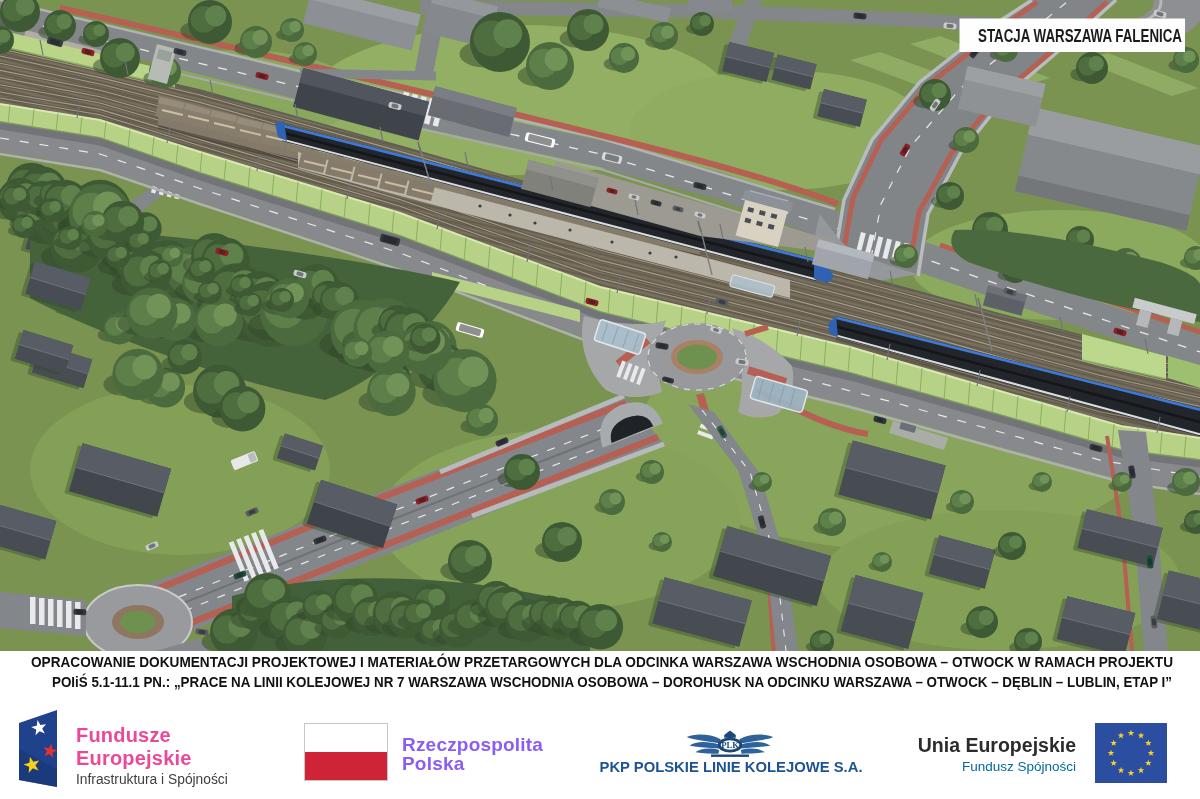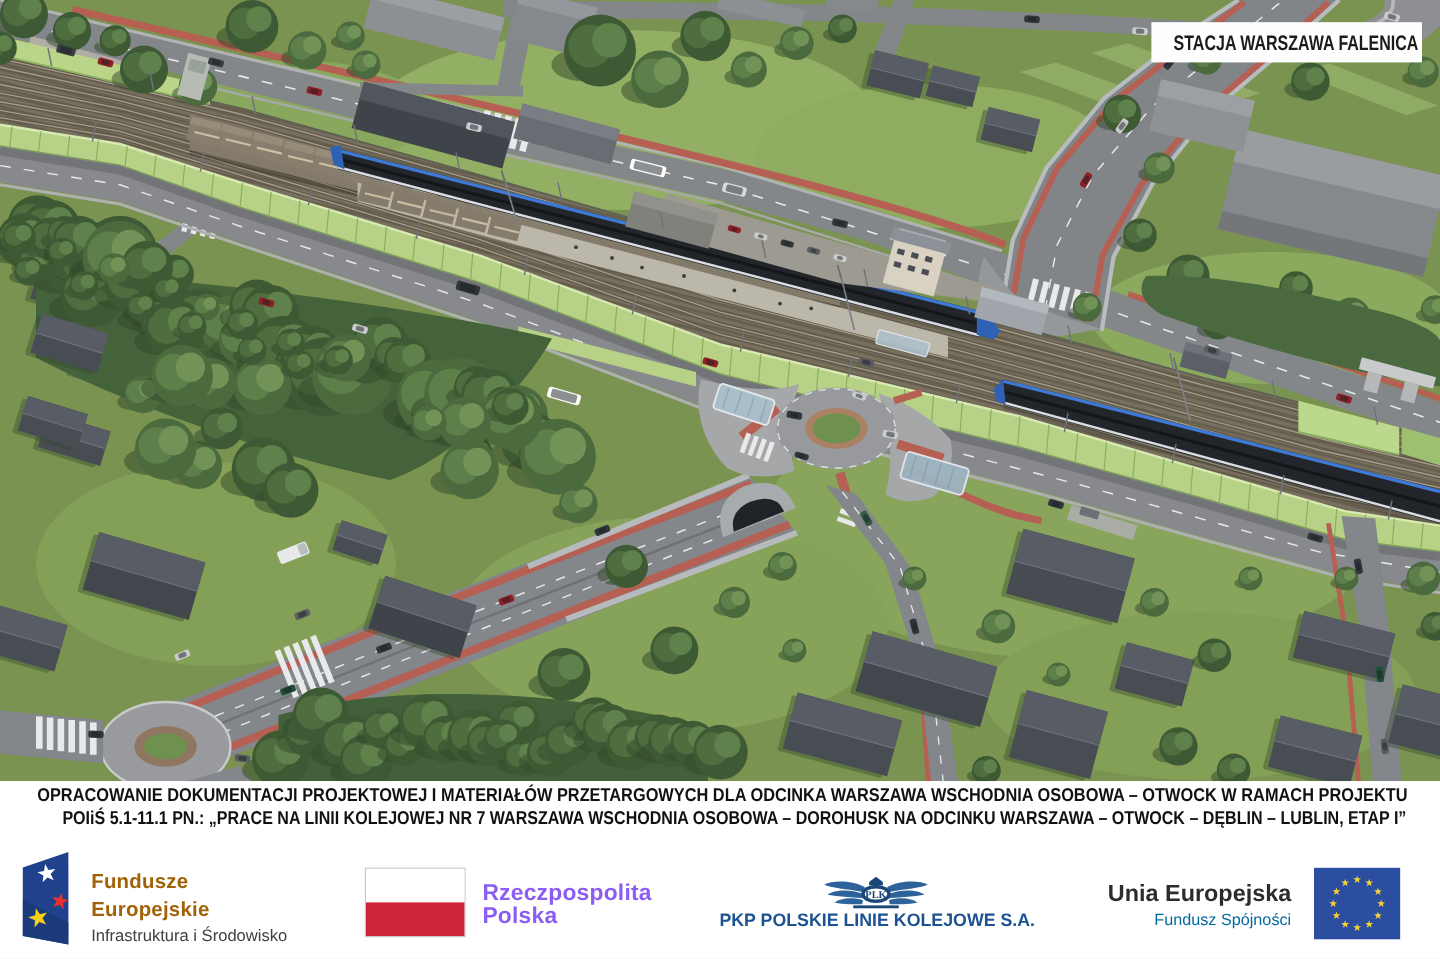--- a/index.html
+++ b/index.html
@@ -1,17 +1,17 @@
 <!DOCTYPE html>
 <html><head><meta charset="utf-8">
 <style>
 html,body{margin:0;padding:0;background:#fff;width:1200px;height:799px;overflow:hidden}
 body{font-family:"Liberation Sans",sans-serif;position:relative}
 div{white-space:nowrap}
-.t1{position:absolute;left:76px;top:724px;font-weight:bold;font-size:17px;line-height:22.5px;color:#a16207;letter-spacing:0.2px}
+.t1{position:absolute;left:76px;top:724px;font-weight:bold;font-size:20px;line-height:22.5px;color:#ec4899;letter-spacing:0.2px}
 .t2{position:absolute;left:76px;top:771.5px;font-size:13.8px;color:#3f3f41}
 .t3{position:absolute;left:402px;top:735px;font-weight:bold;font-size:19px;line-height:19px;color:#8b5cf6;letter-spacing:0.2px}
 .t4{position:absolute;right:124px;top:734px;font-weight:bold;font-size:19.5px;color:#2c2c2e}
 .t5{position:absolute;right:124px;top:759px;font-size:13.5px;color:#0369a1}
 </style></head>
 <body>
 
 <svg width="1200" height="651" viewBox="0 0 1200 651" style="position:absolute;left:0;top:0">
 <defs>
 <pattern id="ties" width="5" height="5" patternUnits="userSpaceOnUse" patternTransform="rotate(104)">
@@ -1719,21 +1719,21 @@
 
 <svg width="60" height="82" viewBox="0 0 60 82" style="position:absolute;left:17px;top:709px">
 
 <polygon points="2,14 40,1 40,78 2,71" fill="#20428c"></polygon>
 <polygon points="2,40 40,60 40,78 2,71" fill="#1a3774" fill-opacity="0.7"></polygon>
 <polygon points="20.6,11.1 23.4,16.1 29.1,15.2 25.2,19.4 27.8,24.6 22.6,22.2 18.5,26.2 19.2,20.5 14.1,17.9 19.7,16.8" fill="#ffffff"></polygon>
 <polygon points="34.6,34.7 35.2,40.0 40.5,41.2 35.6,43.5 36.1,48.9 32.4,44.9 27.4,47.0 30.0,42.3 26.5,38.2 31.8,39.3" fill="#e5322e"></polygon>
 <polygon points="12.9,47.8 16.3,52.8 22.2,51.5 18.4,56.2 21.5,61.5 15.8,59.3 11.8,63.9 12.1,57.8 6.5,55.4 12.4,53.8" fill="#f7d117"></polygon>
 </svg>
 <div class="t1">Fundusze<br>Europejskie</div>
-<div class="t2">Infrastruktura i Środowisko</div>
+<div class="t2">Infrastruktura i Spójności</div>
 <div style="position:absolute;left:304px;top:723px;width:82px;height:56px;border:1px solid #c6c6c6">
 
 <div style="width:100%;height:50%;background:#fff"></div>
 <div style="width:100%;height:50%;background:#cf2338"></div>
 </div>
 <div class="t3">Rzeczpospolita<br>Polska</div>
 <svg width="300" height="56" viewBox="0 0 300 56" style="position:absolute;left:580px;top:726px">
 
 <g transform="translate(150,19) scale(0.72) translate(-150,-19)">
 <path d="M150,-1 l-8,6 v4 h16 v-4 Z" fill="#1b4878"></path>
@@ -1743,21 +1743,21 @@
 <path d="M135,26 C122,22 108,24 102,29 C113,31 125,31 134,31 Z" fill="#2d639a"></path>
 <path d="M163,11 C178,3 200,3 210,8 C203,12 184,13 164,17 Z" fill="#2d639a"></path>
 <path d="M164,19 C181,13 199,14 206,20 C194,22 179,23 165,24 Z" fill="#2d639a"></path>
 <path d="M165,26 C178,22 192,24 198,29 C187,31 175,31 166,31 Z" fill="#2d639a"></path>
 <ellipse cx="150" cy="19" rx="15" ry="8.5" fill="#fff" stroke="#1b4878" stroke-width="4"></ellipse>
 <text x="150" y="23.5" font-family="Liberation Serif, serif" font-size="12" font-weight="bold" fill="#1b4878" text-anchor="middle">PLK</text>
 </g>
 <rect x="131" y="28.5" width="38" height="2.4" fill="#1b4878"></rect>
 <text x="151" y="46" font-family="Liberation Sans, sans-serif" font-size="15" font-weight="bold" fill="#1d5393" text-anchor="middle" textLength="263" lengthAdjust="spacingAndGlyphs">PKP POLSKIE LINIE KOLEJOWE S.A.</text>
 </svg>
-<div class="t4">Unia Europejska</div>
+<div class="t4">Unia Europejskie</div>
 <div class="t5">Fundusz Spójności</div>
 <svg width="72" height="60" viewBox="0 0 72 60" style="position:absolute;left:1095px;top:723px">
 
 <rect width="72" height="60" fill="#2b4ea0"></rect>
     <polygon points="36.0,6.5 36.8,8.9 39.3,8.9 37.3,10.4 38.1,12.8 36.0,11.4 33.9,12.8 34.7,10.4 32.7,8.9 35.2,8.9" fill="#f8d12c"></polygon>
     <polygon points="46.0,9.2 46.8,11.5 49.3,11.6 47.3,13.1 48.1,15.5 46.0,14.1 43.9,15.5 44.7,13.1 42.7,11.6 45.2,11.5" fill="#f8d12c"></polygon>
     <polygon points="53.3,16.5 54.1,18.9 56.6,18.9 54.7,20.4 55.4,22.8 53.3,21.4 51.3,22.8 52.0,20.4 50.0,18.9 52.5,18.9" fill="#f8d12c"></polygon>
     <polygon points="56.0,26.5 56.8,28.9 59.3,28.9 57.3,30.4 58.1,32.8 56.0,31.4 53.9,32.8 54.7,30.4 52.7,28.9 55.2,28.9" fill="#f8d12c"></polygon>
     <polygon points="53.3,36.5 54.1,38.9 56.6,38.9 54.7,40.4 55.4,42.8 53.3,41.4 51.3,42.8 52.0,40.4 50.0,38.9 52.5,38.9" fill="#f8d12c"></polygon>
     <polygon points="46.0,43.8 46.8,46.2 49.3,46.2 47.3,47.8 48.1,50.2 46.0,48.7 43.9,50.2 44.7,47.8 42.7,46.2 45.2,46.2" fill="#f8d12c"></polygon>

